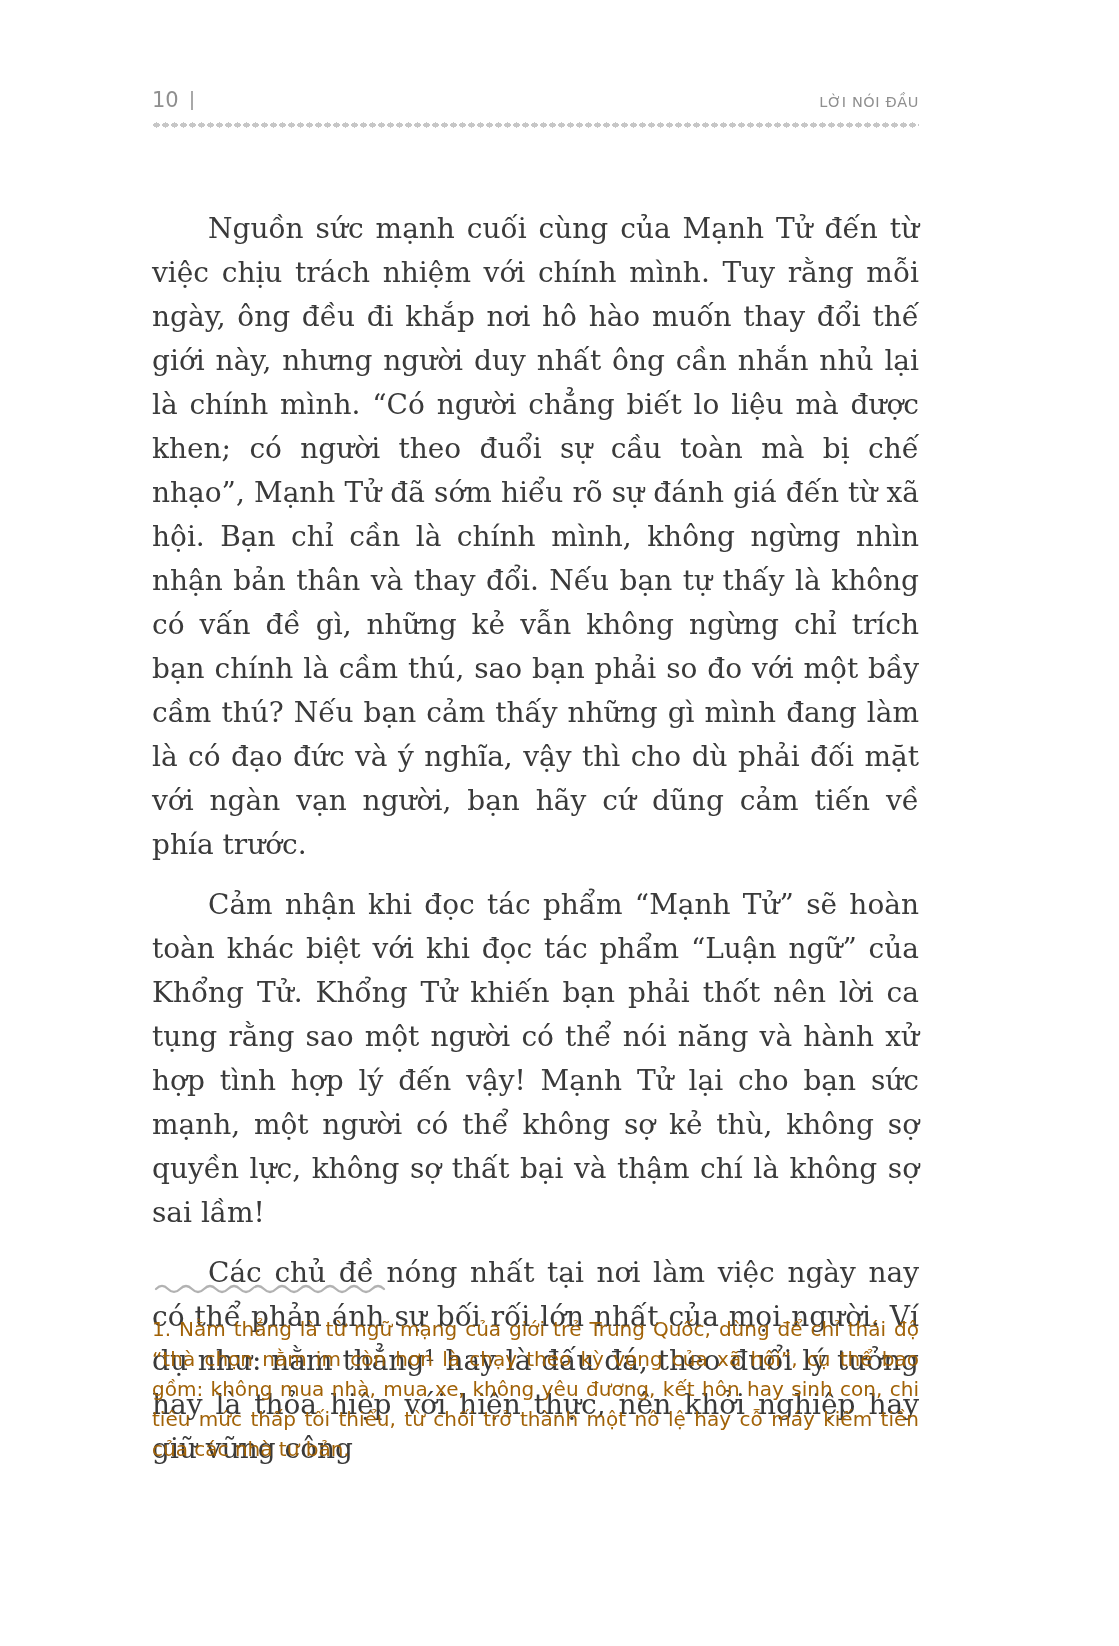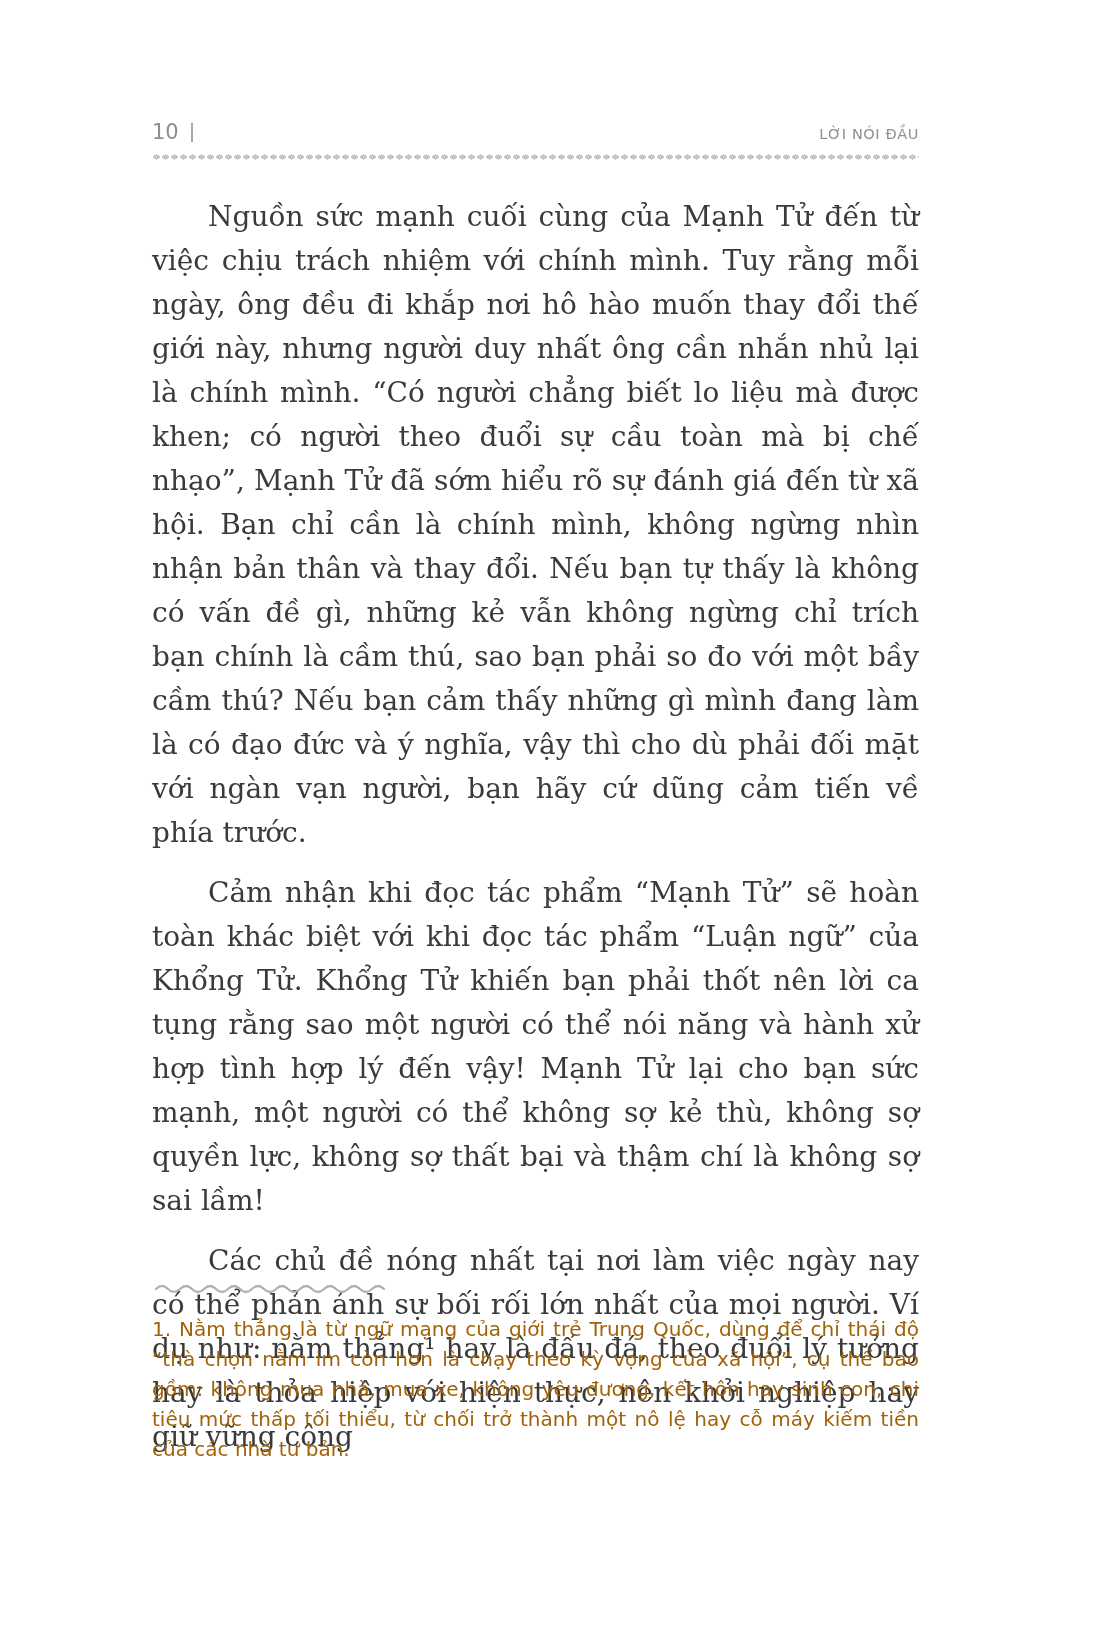--- a/index.html
+++ b/index.html
@@ -6,21 +6,21 @@
     margin: 0;
     padding: 0;
     background: #ffffff;
   }
   .page {
     position: relative;
     width: 1119px;
     height: 1492px;
     background: #ffffff;
     box-sizing: border-box;
-    padding: 120px 200px 0 152px;
+    padding: 88px 200px 0 152px;
     overflow: hidden;
     font-family: "DejaVu Serif", "Liberation Serif", serif;
   }
   .header {
     display: flex;
     justify-content: space-between;
     align-items: baseline;
     font-family: "DejaVu Sans", "Liberation Sans", sans-serif;
     color: #8f8f8f;
   }
@@ -44,21 +44,21 @@
   }
   .bead-rule {
     height: 8px;
     margin-top: 9px;
     background-image: radial-gradient(5px 3.6px at 4.5px 4px, #c7c7c7 70%, rgba(199,199,199,0) 72%);
     background-size: 9px 8px;
     background-repeat: repeat-x;
     background-position: 0 center;
   }
   .body-text {
-    margin-top: 34px;
+    margin-top: 78px;
     font-size: 28px;
     line-height: 44px;
     text-align: justify;
     color: #3a3a3a;
   }
   .body-text p {
     margin: 0 0 16px 0;
     text-indent: 56px;
   }
   .footnote {

